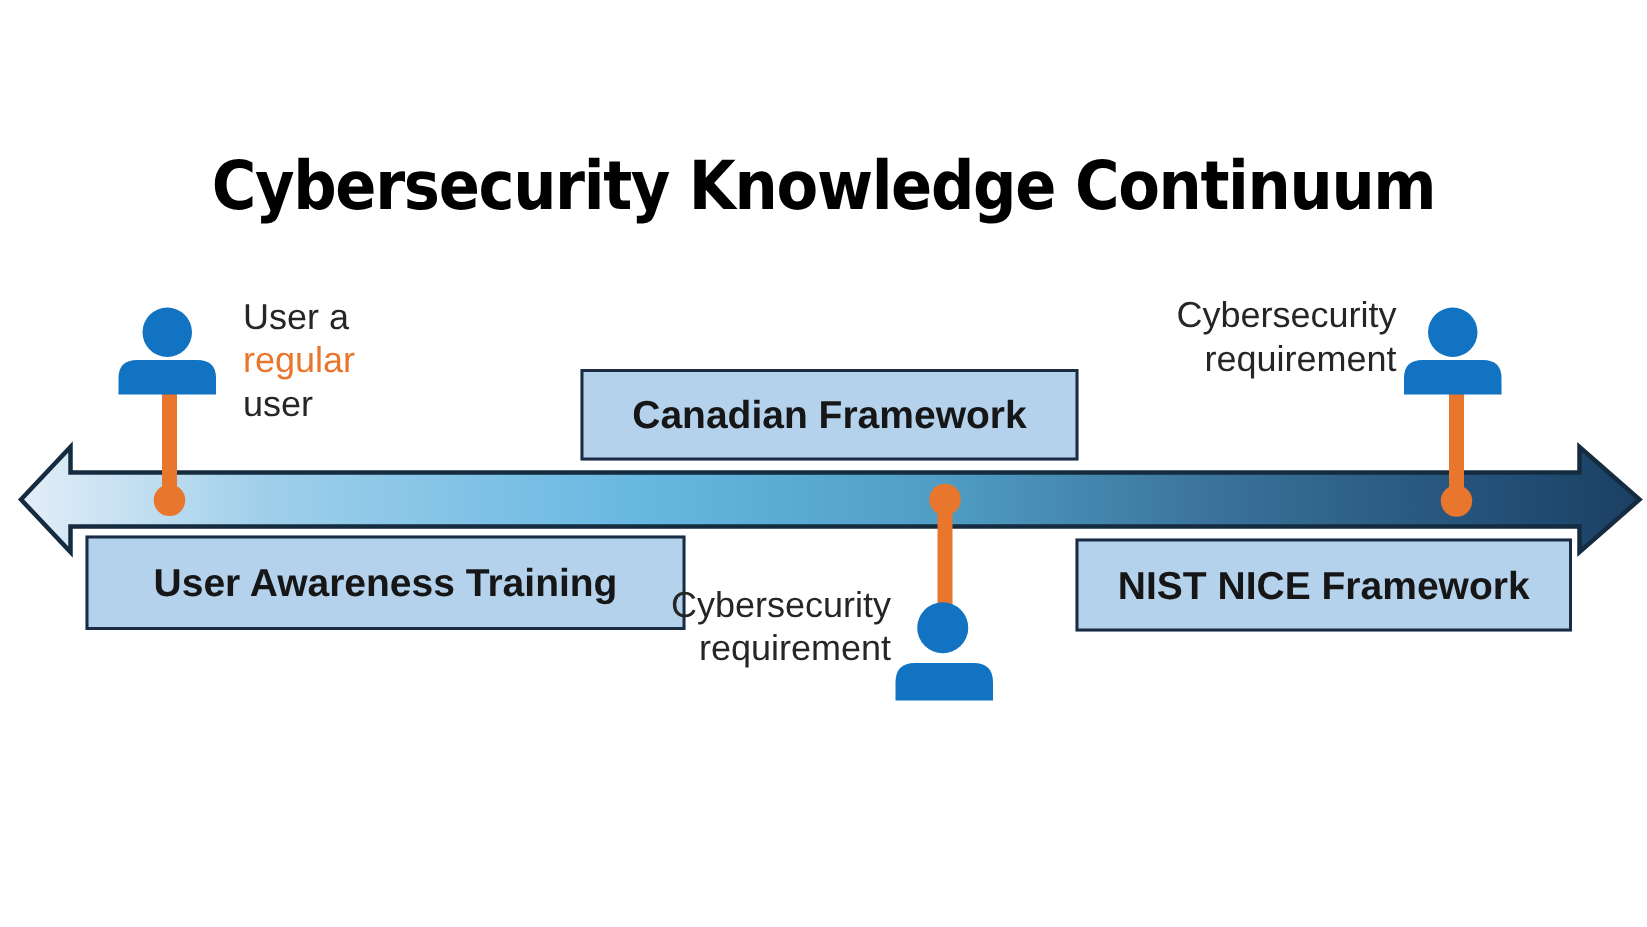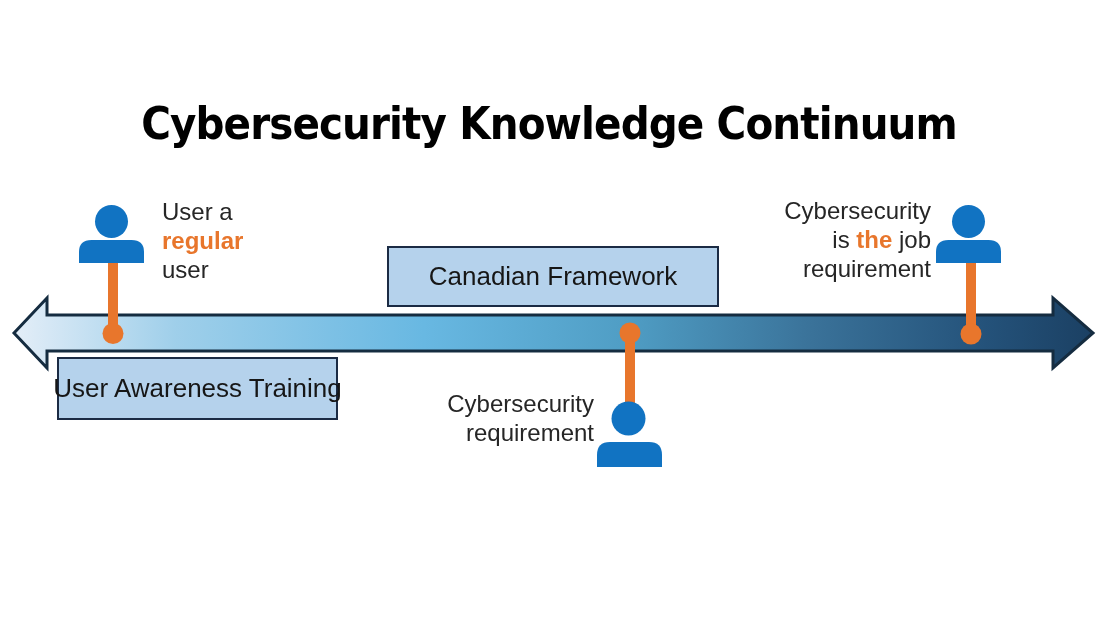--- a/index.html
+++ b/index.html
@@ -43,37 +43,38 @@
   .person{ fill:var(--person-blue,#1173C2); }
   .box{
     position:absolute;
     box-sizing:border-box;
     background:var(--box-fill,#B5D2EC);
     border:2px solid var(--box-border,#1B2B44);
     display:flex;align-items:center;justify-content:center;
     font-size:26px;
     color:#161616;
     white-space:nowrap;
+    font-weight:bold;
   }
-  .box-uat{ left:57px;  top:357px; width:281px; height:63px; }
+  .box-uat{ left:57px;  top:357px; width:400px; height:63px; }
   .box-cf { left:387px; top:246px; width:332px; height:61px; }
   .box-nnf{ left:717px; top:359px; width:331px; height:62px; }
   .callout{
     position:absolute;
     font-size:24px;
     line-height:29px;
     color:#262626;
     white-space:nowrap;
   }
   .callout-left  { left:162px; top:197px; text-align:left;  }
   .callout-right { right:167px; top:196px; text-align:right; }
   .callout-middle{ right:504px; top:389px; text-align:right; }
   .hl{
     color:var(--orange,#E8762C);
-    font-weight:bold;
+    font-weight:normal;
   }
 </style>
 </head>
 <body>
 
 <div class="canvas">
 
   <h1 class="title">Cybersecurity Knowledge Continuum</h1>
 
   <svg class="arrow-layer" viewBox="0 0 1098 618" width="1098" height="618" xmlns="http://www.w3.org/2000/svg">
@@ -115,31 +116,33 @@
       <path class="person" d="M936,263 L936,252 Q936,240 948.5,240 L988.5,240 Q1001,240 1001,252 L1001,263 Z"></path>
     </g>
   </svg>
 
   <div class="box box-uat">
     <span>User Awareness Training</span>
   </div>
   <div class="box box-cf">
     <span>Canadian Framework</span>
   </div>
+  <div class="box box-nnf">
+    <span>NIST NICE Framework</span>
+  </div>
 
   <div class="callout callout-left">
     <div><span>User a</span></div>
     <div><span class="hl">regular</span></div>
     <div><span>user</span></div>
   </div>
 
   <div class="callout callout-middle">
     <div><span>Cybersecurity</span></div>
     <div><span>requirement</span></div>
   </div>
 
   <div class="callout callout-right">
     <div><span>Cybersecurity</span></div>
-    <div><span>is </span><span class="hl">the</span><span> job</span></div>
     <div><span>requirement</span></div>
   </div>
 
 </div>
 
 </body></html>

